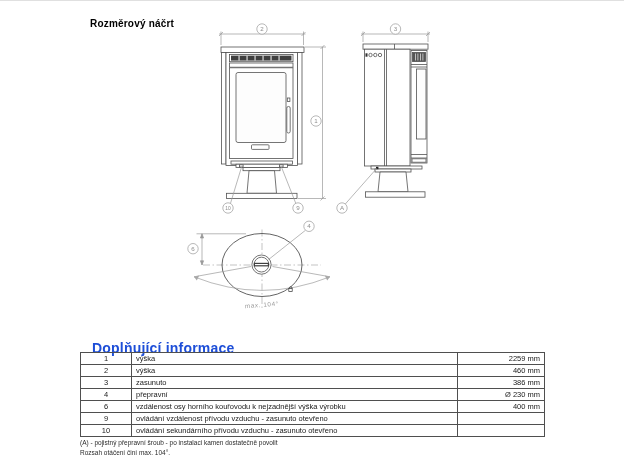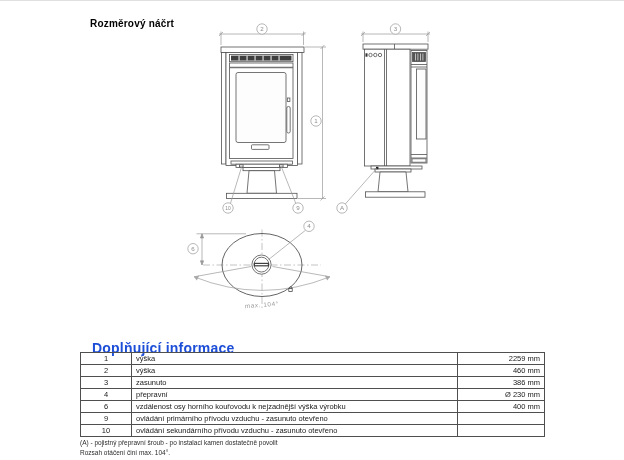--- a/index.html
+++ b/index.html
@@ -232,21 +232,21 @@
       <td class="col-desc">přepravní</td>
       <td class="col-val">Ø 230 mm</td>
     </tr>
     <tr>
       <td class="col-num">6</td>
       <td class="col-desc">vzdálenost osy horního kouřovodu k nejzadnější výška výrobku</td>
       <td class="col-val">400 mm</td>
     </tr>
     <tr>
       <td class="col-num">9</td>
-      <td class="col-desc">ovládání primárního přívodu vzduchu - zasunuto otevřeno</td>
+      <td class="col-desc">ovládání vzdálenost přívodu vzduchu - zasunuto otevřeno</td>
       <td class="col-val"></td>
     </tr>
     <tr>
       <td class="col-num">10</td>
       <td class="col-desc">ovládání sekundárního přívodu vzduchu - zasunuto otevřeno</td>
       <td class="col-val"></td>
     </tr>
   </tbody>
 </table>
 

